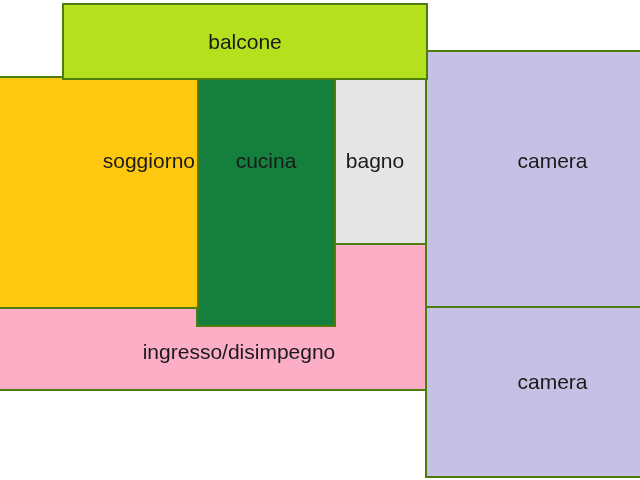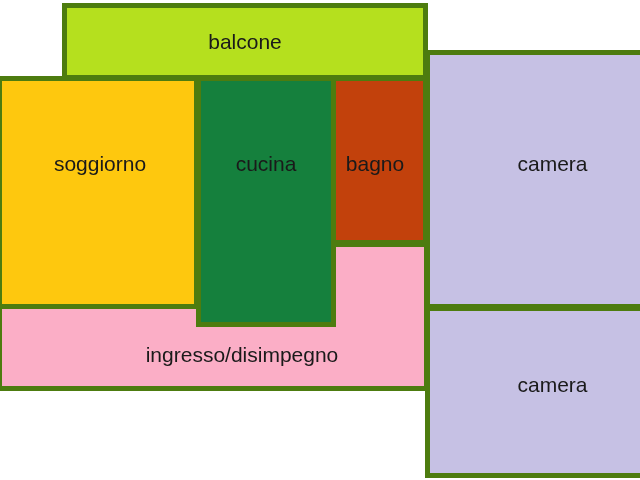--- a/index.html
+++ b/index.html
@@ -3,38 +3,38 @@
 <meta charset="utf-8">
 <style>
   html,body { margin:0; padding:0; background:#ffffff; }
   .canvas {
     position:relative; width:640px; height:480px;
     background:#ffffff; overflow:hidden;
     font-family:"Liberation Sans","DejaVu Sans",sans-serif;
   }
   .room {
     position:absolute; box-sizing:border-box;
-    border:5px solid #4d7c0f;
+    border:2px solid #4d7c0f;
   }
   .room-label {
     position:absolute; font-size:21px; line-height:26px;
     color:#1a1a1a; text-align:center; white-space:nowrap;
   }
   
   #room-ingresso { left:-3px; top:242px; width:432px; height:149px; background:#fbaec6; }
   #room-ingresso .room-label { left:0; width:400px; top:95px;padding-left:40px; }
   
-  #room-bagno { left:322px; top:76px; width:106px; height:169px; background:#c2410c; }
+  #room-bagno { left:322px; top:76px; width:106px; height:169px; background:#e5e5e5; }
   #room-bagno .room-label { left:0; right:0; top:70px; }
   
   #room-cucina { left:196px; top:76px; width:140px; height:251px; background:#15803d; }
   #room-cucina .room-label { left:0; right:0; top:70px; }
   
   #room-soggiorno { left:-3px; top:76px; width:202px; height:233px; background:#fec80e; }
-  #room-soggiorno .room-label { left:0; width:196px; top:70px; }
+  #room-soggiorno .room-label { left:0; width:196px; top:70px;text-align:right; }
   
   #room-camera-1 { left:425px; top:50px; width:255px; height:259px; background:#c6c1e4; }
   #room-camera-1 .room-label { left:0; right:0; top:96px; }
   #room-camera-2 { left:425px; top:306px; width:255px; height:172px; background:#c6c1e4; }
   #room-camera-2 .room-label { left:0; right:0; top:61px; }
   
   #room-balcone { left:62px; top:3px; width:366px; height:77px; background:#b5e01e;
                   display:flex; align-items:center; justify-content:center; }
   #room-balcone .room-label { position:static; }
 </style>

